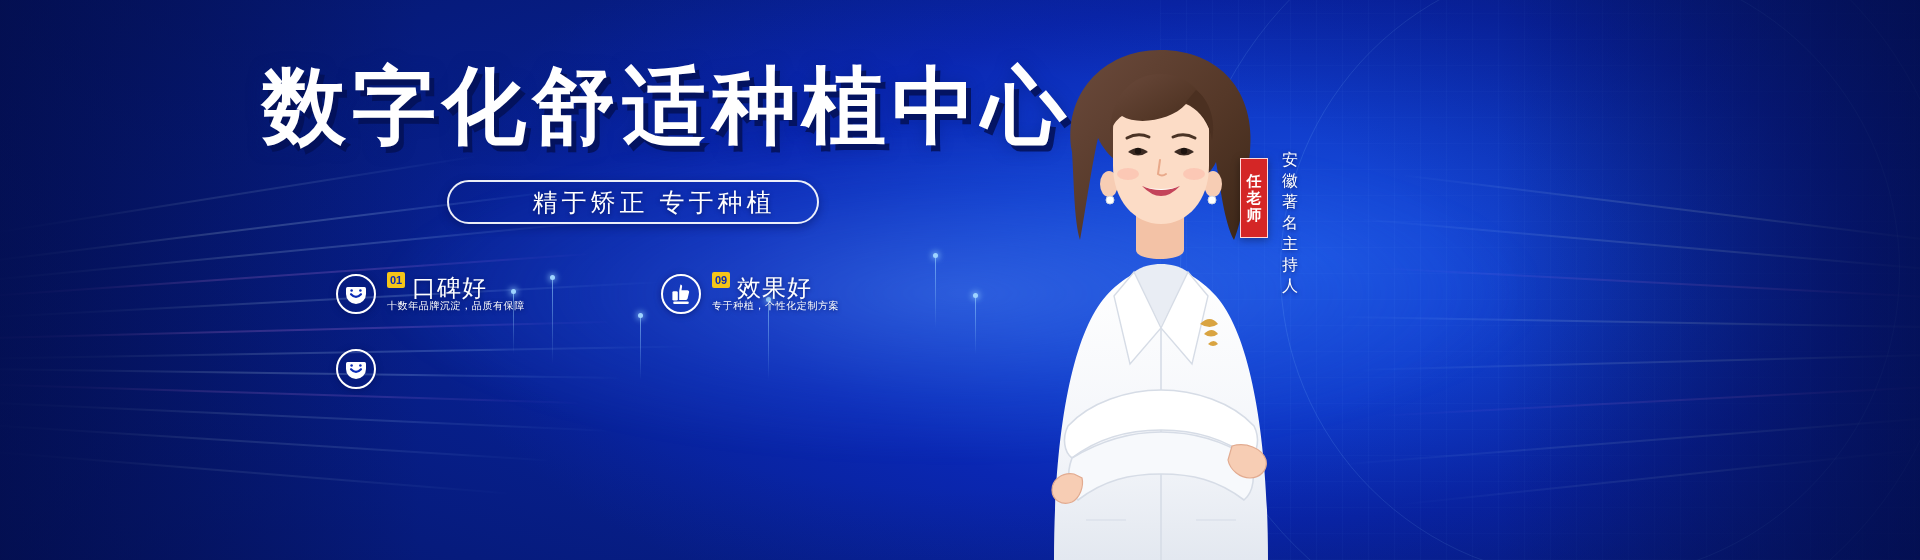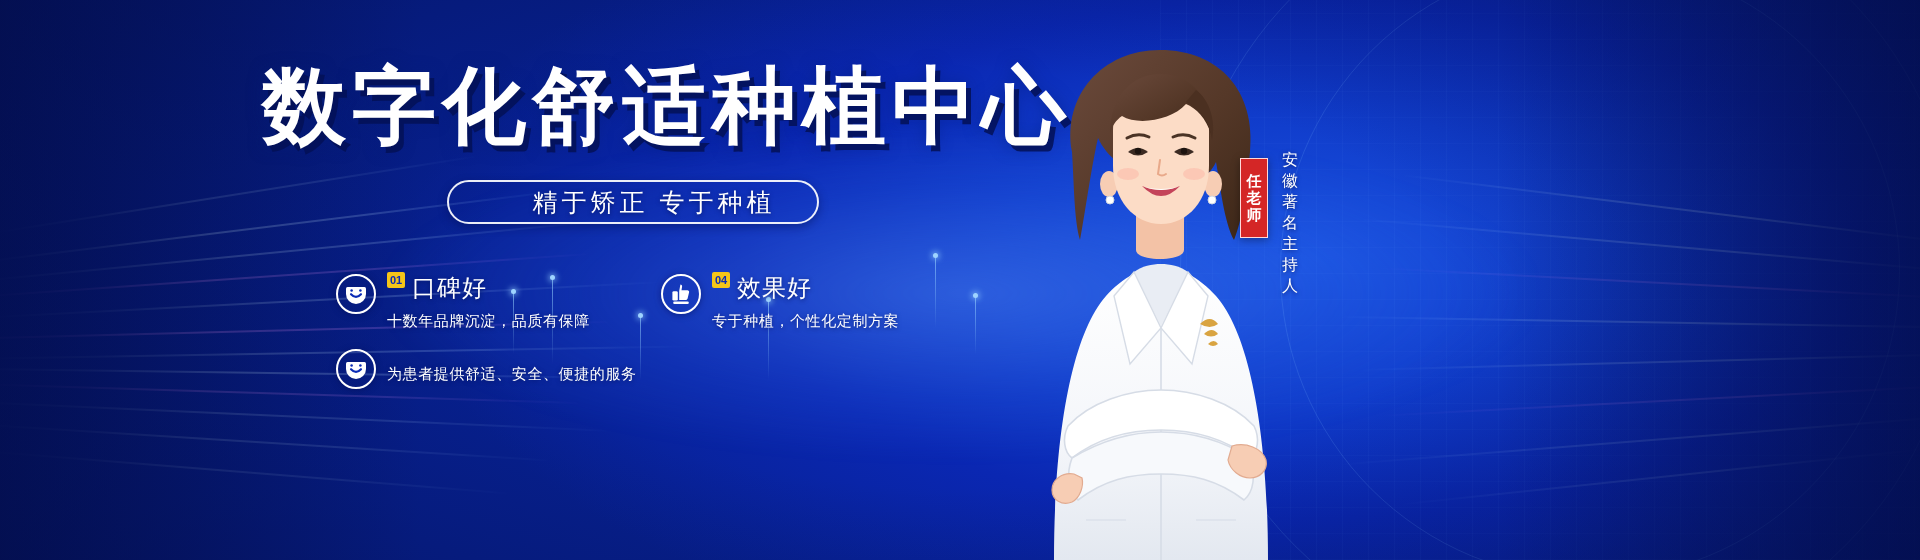--- a/index.html
+++ b/index.html
@@ -104,21 +104,21 @@
     display: inline-flex; align-items: center; justify-content: center;
     width: 18px; height: 16px; border-radius: 2px;
     background: #f5c518; color: #0a2bb5;
     font-size: 11px; font-weight: 700; line-height: 1;
   }
   .feat-title {
     font-size: 24px; color: #ffffff; font-weight: 500; letter-spacing: 1px;
     text-shadow: 0 1px 4px rgba(3,14,80,.7); white-space: nowrap;
   }
   .feat-desc {
-    margin-top: 18px; font-size: 15px; color: #ffffff; letter-spacing: .6px;
+    margin-top: 5px; font-size: 10px; color: #ffffff; letter-spacing: .6px;
     white-space: nowrap; text-shadow: 0 1px 4px rgba(3,14,80,.7);
   }
 
   
   .doctor { position: absolute; left: 1010px; top: 34px; width: 300px; height: 526px; }
   .doctor svg { display: block; }
 
   
   .name-badge {
     position: absolute; left: 1240px; top: 158px;
@@ -217,38 +217,37 @@
       <div class="feat">
         <div class="feat-icon">
           <svg width="24" height="24" viewBox="0 0 24 24" aria-hidden="true">
             <path d="M11.4 2.4 C12.6 2.4 13.3 3.4 13.1 4.6 L12.5 8.2 H18.4 C19.6 8.2 20.4 9.2 20.1 10.3 L18.6 16.4 C18.4 17.3 17.6 17.9 16.7 17.9 H10.2 V8.9 L11.4 2.4 Z" fill="#ffffff"></path>
             <rect x="3.4" y="9.2" width="5.4" height="9.4" rx="1.4" fill="#ffffff"></rect>
             <rect x="4.2" y="19.5" width="15.6" height="2.6" rx="1.3" fill="#ffffff"></rect>
           </svg>
         </div>
         <div class="feat-text">
           <div class="feat-head">
-            <span class="feat-num">04</span>
+            <span class="feat-num">09</span>
             <span class="feat-title">效果好</span>
           </div>
           <div class="feat-desc">专于种植，个性化定制方案</div>
         </div>
       </div>
 
       <div class="feat">
         <div class="feat-icon">
           <svg width="24" height="24" viewBox="0 0 24 24" aria-hidden="true">
             <path d="M3.5 5 H20.5 A1.5 1.5 0 0 1 22 6.5 V12 A10 10 0 0 1 2 12 V6.5 A1.5 1.5 0 0 1 3.5 5 Z" fill="#ffffff"></path>
             <path d="M7 12.2 Q12 17.6 17 12.2" stroke="#0a2bb5" stroke-width="2.1" fill="none" stroke-linecap="round"></path>
             <circle cx="7.6" cy="8.6" r="1.25" fill="#0a2bb5"></circle>
             <circle cx="16.4" cy="8.6" r="1.25" fill="#0a2bb5"></circle>
           </svg>
         </div>
         <div class="feat-text">
-          <div class="feat-desc">为患者提供舒适、安全、便捷的服务</div>
         </div>
       </div>
 
     </div>
 
     <div class="doctor">
       <svg width="300" height="526" viewBox="0 0 300 526" aria-hidden="true">
         <defs>
           <linearGradient id="coat" x1="0" y1="0" x2="0" y2="1">
             <stop offset="0%" stop-color="#ffffff"></stop>

